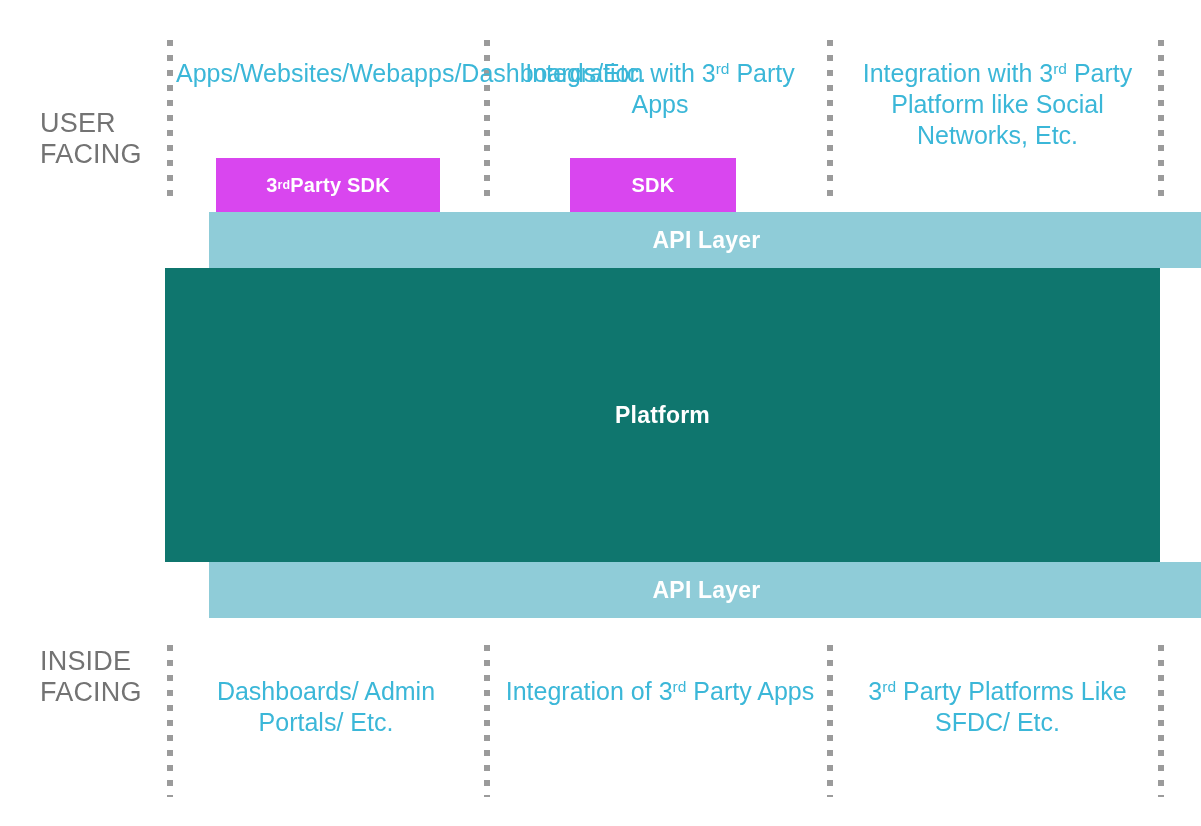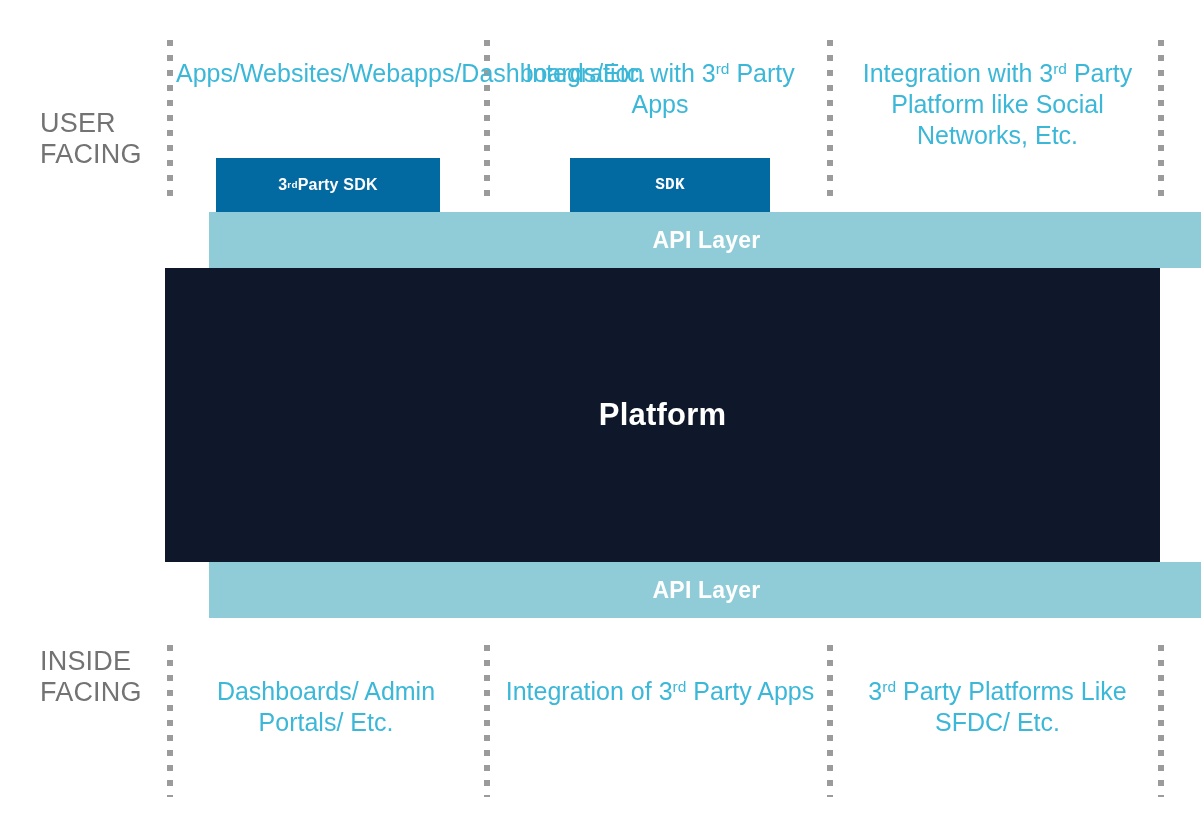--- a/index.html
+++ b/index.html
@@ -68,37 +68,37 @@
   #top-col-2-text { left: 500px; width: 320px; top: 58px; text-align: center; }
   #top-col-3-text { left: 845px; width: 305px; top: 58px; }
 
   #bot-col-1-text { left: 176px; width: 300px; top: 676px; }
   #bot-col-2-text { left: 500px; width: 320px; top: 676px; }
   #bot-col-3-text { left: 845px; width: 305px; top: 676px; }
 
   
   .sdk-box {
     position: absolute;
-    background: #0369a1;
+    background: #d946ef;
     color: #ffffff;
-    font-size: 16px;
+    font-size: 20px;
     font-weight: bold;
     display: flex;
     align-items: center;
     justify-content: center;
     letter-spacing: 0.2px;
   }
   .sdk-box sup {
     font-size: 0.62em;
     vertical-align: 0.52em;
     line-height: 0;
     font-weight: bold;
   }
   #sdk-third-party { left: 216px; top: 158px; width: 224px; height: 54px; }
-  #sdk-platform    { left: 570px; top: 158px; width: 200px; height: 54px; font-family: Liberation Mono, monospace; }
+  #sdk-platform    { left: 570px; top: 158px; width: 166px; height: 54px; }
 
   
   .band {
     position: absolute;
     left: 165px;
     width: 995px;
     display: flex;
     align-items: center;
     justify-content: center;
     color: #ffffff;
@@ -109,22 +109,22 @@
     background: #8FCCD8;
     height: 56px;
     font-size: 23px;
     margin-left: 44px;
   }
   #api-layer-top    { top: 212px; }
   #api-layer-bottom { top: 562px; }
   #platform-block {
     top: 268px;
     height: 294px;
-    background: #0f172a;
-    font-size: 31px;
+    background: #0f766e;
+    font-size: 23px;
   }
 </style>
 </head>
 <body>
 
 <div id="diagram">
 
   <div class="side-label" id="label-user-facing">
     <span class="ln">USER</span>
     <span class="ln">FACING</span>

